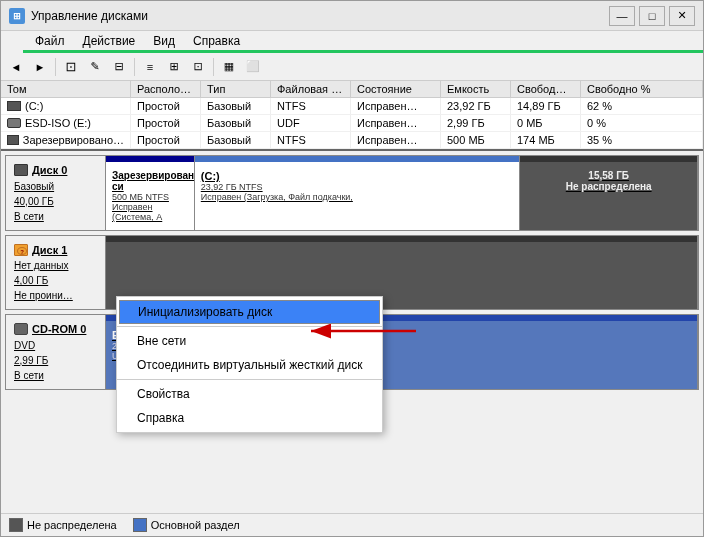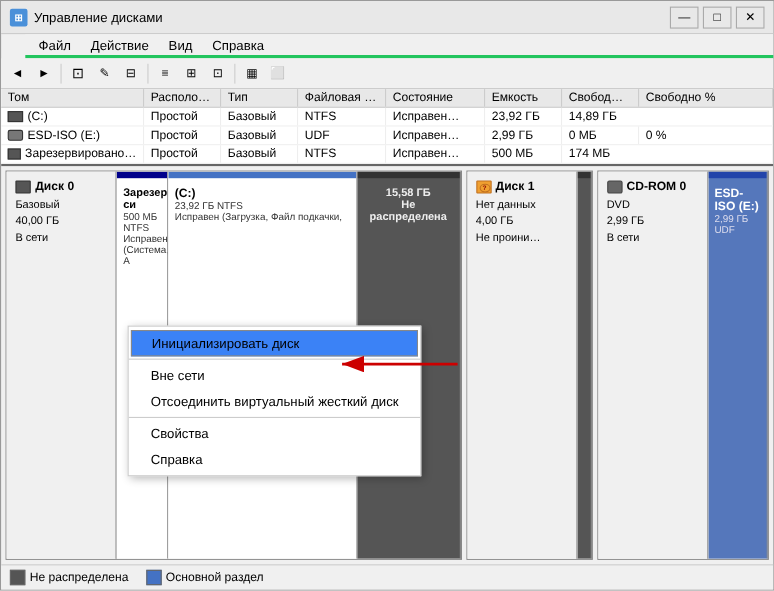--- a/index.html
+++ b/index.html
@@ -58,21 +58,21 @@
     .context-menu-item { padding: 5px 20px; cursor: pointer; font-size: 12px; white-space: nowrap; }
     .context-menu-item.highlighted { background: #3b82f6; border: 1px solid #888; margin: 1px 2px; padding: 4px 18px; }
     .context-menu-sep { height: 1px; background: #ccc; margin: 2px 0; }
 
     
     .legend { padding: 4px 8px; display: flex; gap: 16px; align-items: center; background: #f0f0f0; border-top: 1px solid #ccc; font-size: 11px; }
     .legend-item { display: flex; align-items: center; gap: 4px; }
     .legend-box { width: 14px; height: 14px; border: 1px solid #666; }
 
     
-    .disk-map-wrapper { flex: 1; overflow-y: auto; padding: 4px; display: flex; flex-direction: row; gap: 4px; position: relative; }
+    .disk-map-wrapper { flex: 1; overflow-y: auto; padding: 4px; display: flex; flex-direction: column; gap: 4px; position: relative; text-decoration: underline; }
   </style>
 </head>
 <body>
 
 <div class="window">
 
   <div class="title-bar">
     <div class="title-bar-left">
       <div class="title-bar-icon">⊞</div>
       <span>Управление дисками</span>
@@ -125,20 +125,21 @@
         <div class="td col-w1" style="display:flex;align-items:center;gap:4px;">
           <span style="display:inline-block;width:14px;height:10px;background:#555;border:1px solid #333;"></span>
           <span>(C:)</span>
         </div>
         <div class="td col-w2">Простой</div>
         <div class="td col-w3">Базовый</div>
         <div class="td col-w4">NTFS</div>
         <div class="td col-w5">Исправен…</div>
         <div class="td col-w6">23,92 ГБ</div>
         <div class="td col-w7">14,89 ГБ</div>
+        <div class="td col-w8">62 %</div>
       </div>
 
       <div class="table-row">
         <div class="td col-w1" style="display:flex;align-items:center;gap:4px;">
           <span style="display:inline-block;width:14px;height:10px;background:#777;border:1px solid #333;border-radius:2px;"></span>
           <span>ESD-ISO (E:)</span>
         </div>
         <div class="td col-w2">Простой</div>
         <div class="td col-w3">Базовый</div>
         <div class="td col-w4">UDF</div>
@@ -152,20 +153,21 @@
         <div class="td col-w1" style="display:flex;align-items:center;gap:4px;">
           <span style="display:inline-block;width:14px;height:10px;background:#555;border:1px solid #333;"></span>
           <span>Зарезервировано…</span>
         </div>
         <div class="td col-w2">Простой</div>
         <div class="td col-w3">Базовый</div>
         <div class="td col-w4">NTFS</div>
         <div class="td col-w5">Исправен…</div>
         <div class="td col-w6">500 МБ</div>
         <div class="td col-w7">174 МБ</div>
+        <div class="td col-w8">35 %</div>
       </div>
     </div>
 
     <div style="flex:1; overflow:hidden; position:relative; display:flex; flex-direction:column;">
       <div class="disk-map-wrapper">
 
         <div class="disk-row">
           <div class="disk-label">
             <div class="disk-name">
               <span style="display:inline-block;width:14px;height:12px;background:#555;border:1px solid #333;border-radius:1px;"></span>

